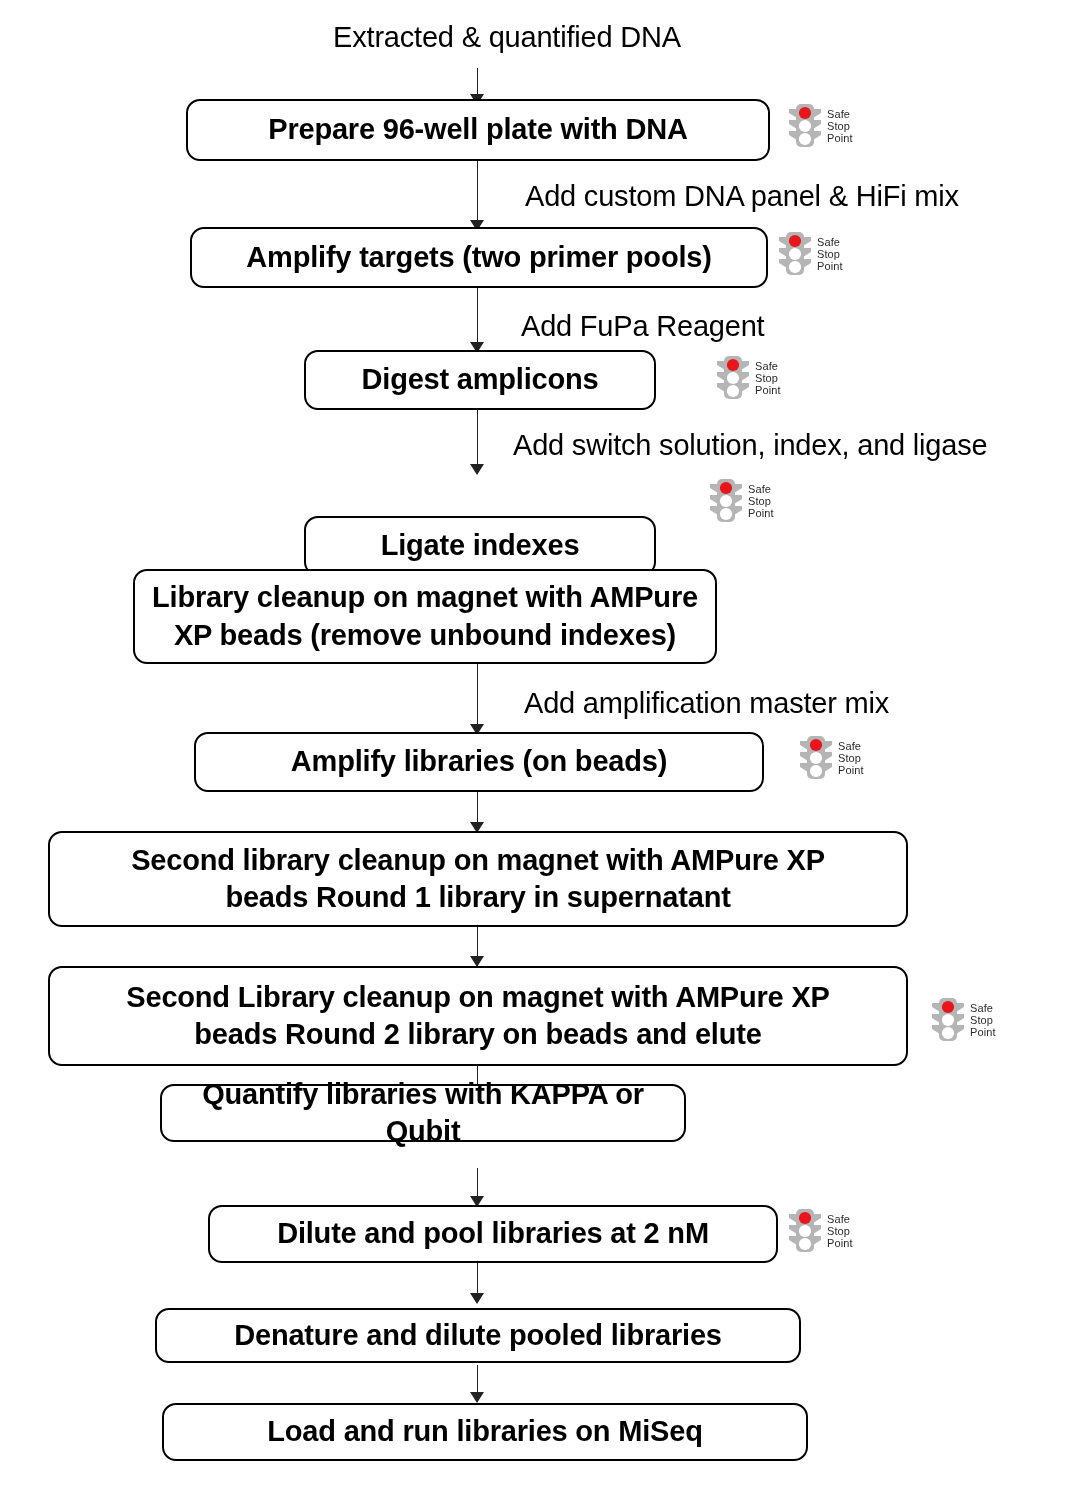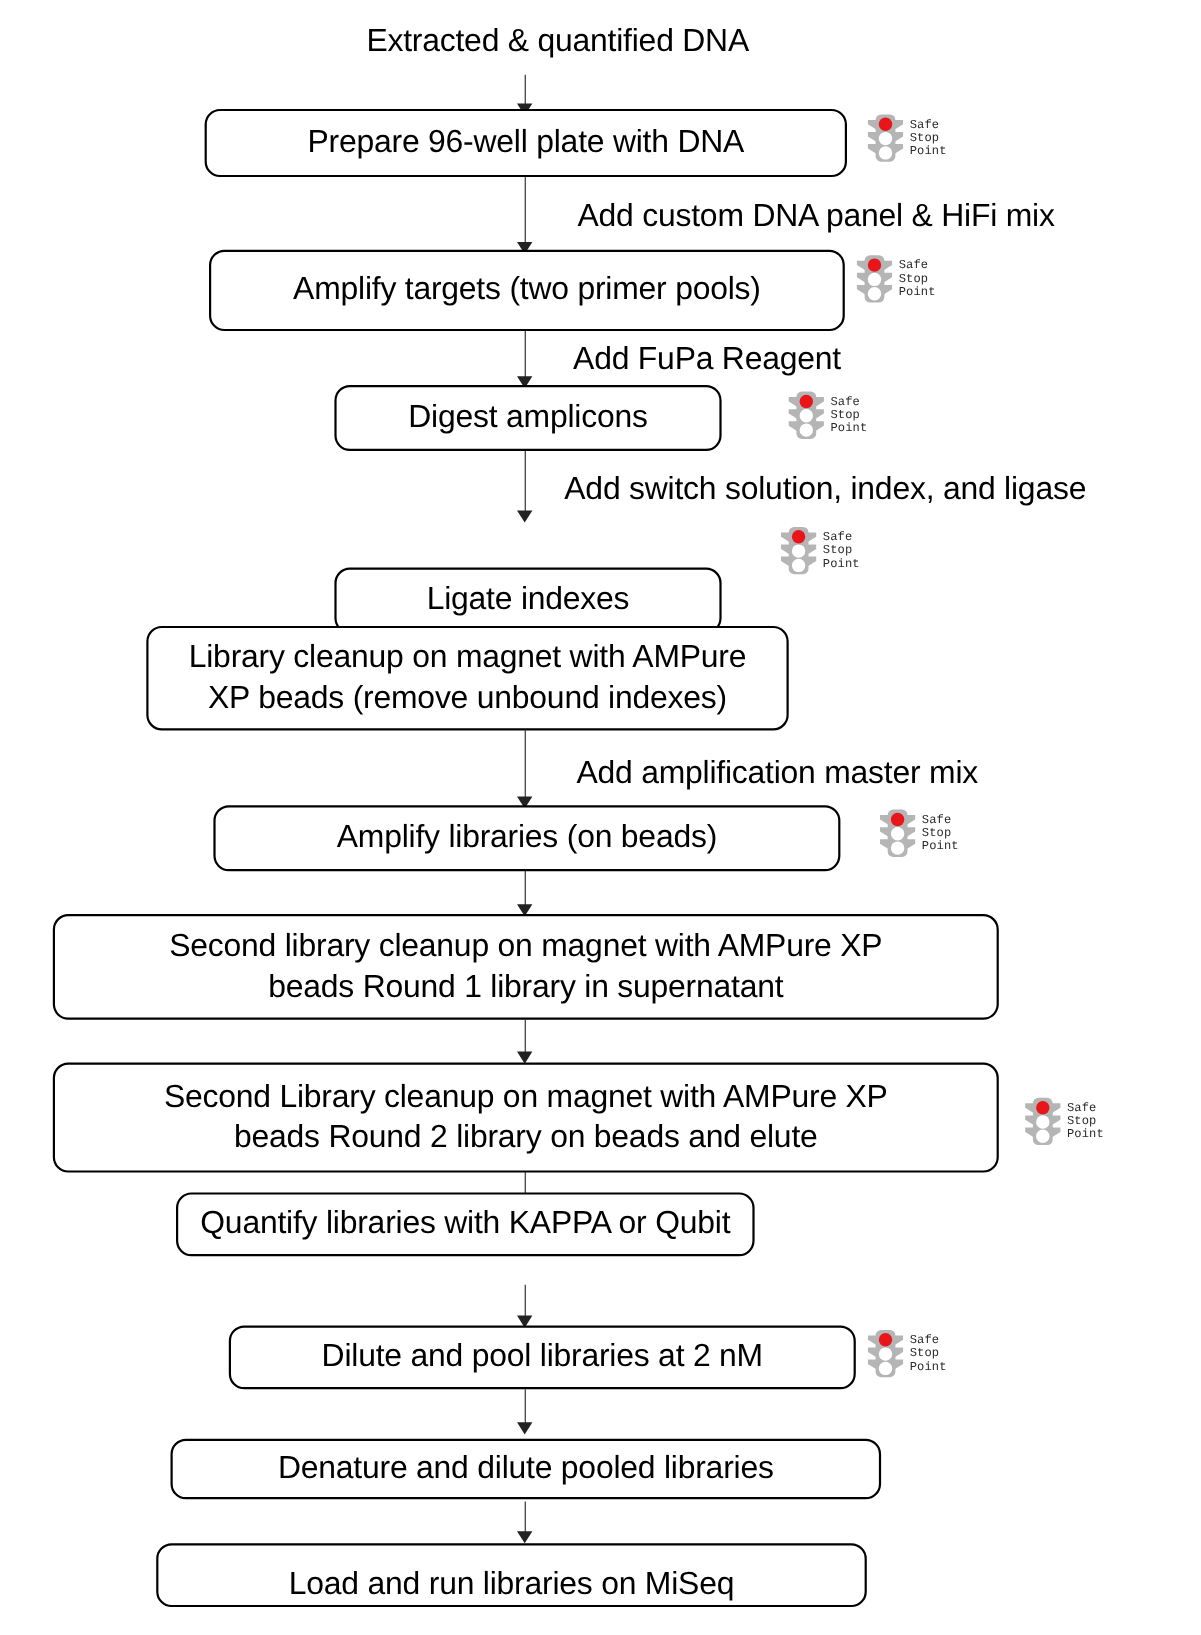--- a/index.html
+++ b/index.html
@@ -23,21 +23,22 @@
   .node {
     position: absolute;
     box-sizing: border-box;
     border: 2.2px solid #000000;
     border-radius: 14px;
     background: #ffffff;
     display: flex;
     align-items: center;
     justify-content: center;
     text-align: center;
-    padding: 0 10px;
+    padding: 16px 10px;
+    font-weight: bold;
   }
   .node .node-label {
     font-size: 29px;
     line-height: 1.28;
     letter-spacing: -0.2px;
     color: #000000;
     white-space: pre-line;
   }
 
   
@@ -69,21 +70,20 @@
     border-top: 11px solid #222222;
     transform: translateX(-50%);
   }
 
   
   .ssp {
     position: absolute;
     display: flex;
     align-items: center;
     gap: 3px;
-    font-family: Liberation Mono, monospace;
   }
   .ssp svg { display: block; }
   .ssp .ssp-words {
     display: flex;
     flex-direction: column;
     line-height: 1.12;
     font-size: 11px;
     color: #2b2b2b;
     letter-spacing: 0.1px;
   }
@@ -136,21 +136,21 @@
   <div class="flowtext" style="left:491px; top:309px;">Add FuPa Reagent</div>
 
   <div class="flowtext" style="left:483px; top:428px;">Add switch solution, index, and ligase</div>
 
   <div class="flowtext" style="left:494px; top:686px;">Add amplification master mix</div>
 
   <div class="node" style="left:186px; top:99px; width:584px; height:62px;">
     <span class="node-label">Prepare 96-well plate with DNA</span>
   </div>
 
-  <div class="node" style="left:190px; top:227px; width:578px; height:74px;">
+  <div class="node" style="left:190px; top:227px; width:578px; height:61px;">
     <span class="node-label">Amplify targets (two primer pools)</span>
   </div>
 
   <div class="node" style="left:304px; top:350px; width:352px; height:60px;">
     <span class="node-label">Digest amplicons</span>
   </div>
 
   <div class="node" style="left:304px; top:473px; width:352px; height:60px;margin-top:43px;">
     <span class="node-label">Ligate indexes</span>
   </div>
@@ -179,21 +179,21 @@
   </div>
 
   <div class="node" style="left:208px; top:1205px; width:570px; height:58px;">
     <span class="node-label">Dilute and pool libraries at 2 nM</span>
   </div>
 
   <div class="node" style="left:155px; top:1308px; width:646px; height:55px;">
     <span class="node-label">Denature and dilute pooled libraries</span>
   </div>
 
-  <div class="node" style="left:142px; top:1403px; width:646px; height:58px;align-items:flex-end;">
+  <div class="node" style="left:162px; top:1403px; width:646px; height:58px;">
     <span class="node-label">Load and run libraries on MiSeq</span>
   </div>
 
   <div class="ssp" style="left:786px; top:103px;">
       <span class="ssp-icon">
   <svg width="38" height="46" viewBox="0 0 38 46" aria-hidden="true">
     <g>
       <path d="M 11 6 L 3 6 L 3 10 L 11 15 Z" fill="#b5b5b5"></path>
             <path d="M 11 17 L 3 17 L 3 21 L 11 26 Z" fill="#b5b5b5"></path>
             <path d="M 11 28 L 3 28 L 3 32 L 11 37 Z" fill="#b5b5b5"></path>

